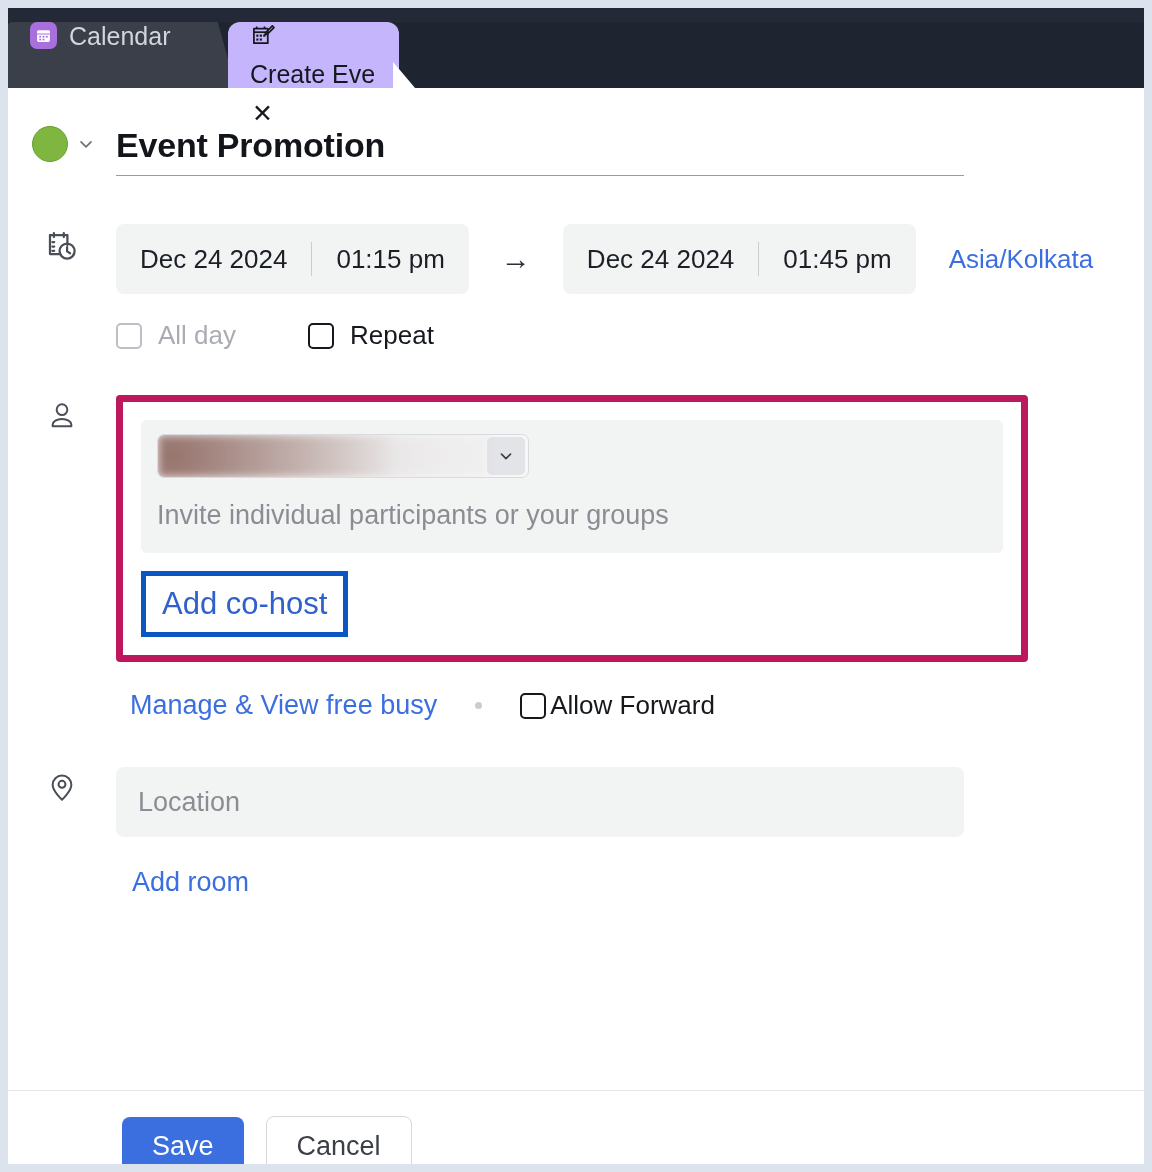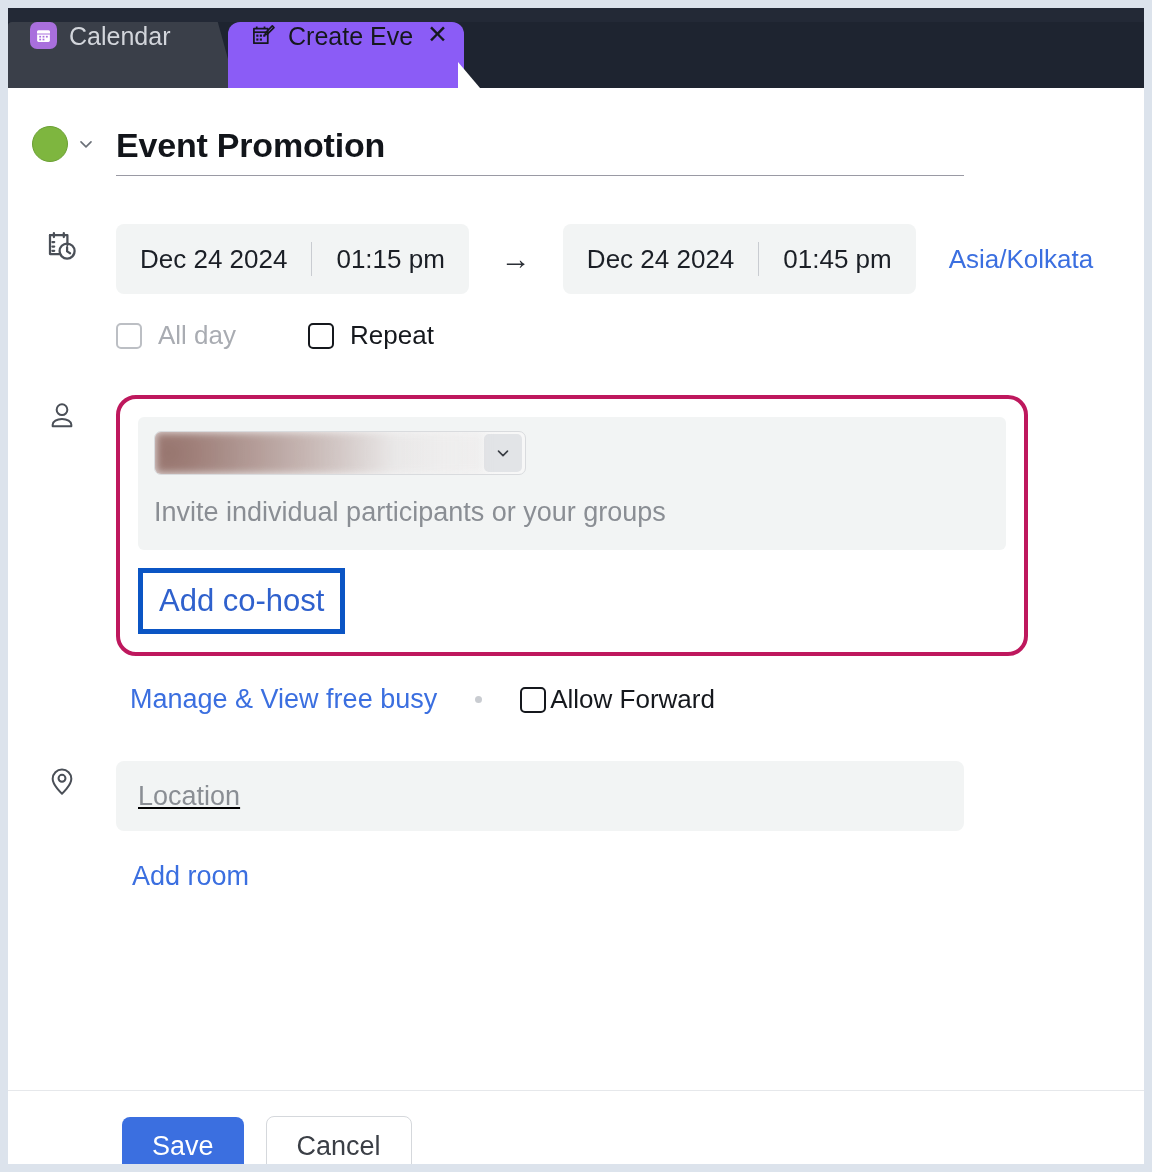--- a/index.html
+++ b/index.html
@@ -47,27 +47,28 @@
     white-space: nowrap;
   }
   .tab-inactive {
     background: #3a3f49;
     color: #d2d5db;
     width: 228px;
     border-top-left-radius: 4px;
     clip-path: polygon(0 0, 92% 0, 100% 100%, 0 100%);
   }
   .tab-active {
-    background: #8b5cf6;
+    background: #c4b5fd;
     color: #15181d;
     margin-left: -8px;
     border-top-left-radius: 12px;
     border-top-right-radius: 12px;
-    padding-right: 16px;
+    padding-right: 24px;
     z-index: 3;
+    flex-direction: column;
   }
   .tab-active::after {
     content: "";
     position: absolute;
     right: -16px;
     bottom: 0;
     width: 22px;
     height: 26px;
     background: #ffffff;
     clip-path: polygon(0 0, 0 100%, 100% 100%);
@@ -190,22 +191,22 @@
     background: #fff;
   }
   .cbox.muted { border-color: #bcbfc4; }
   .clabel { font-size: 26px; color: #15181d; }
   .clabel.muted { color: #a9acb2; }
   .gap-40 { width: 40px; flex: none; }
 
   
   .part-row { margin-top: 44px; }
   .part-card {
-    border: 4px solid #be185d;
-    border-radius: 20px;
+    border: 7px solid #be185d;
+    border-radius: 4px;
     padding: 18px;
     margin-right: 116px;
   }
   .part-field {
     background: #f2f4f4;
     border-radius: 6px;
     padding: 14px 16px 22px 16px;
   }
   .chip {
     width: 372px;
@@ -259,21 +260,21 @@
   }
   .fb-link { font-size: 27px; color: #3b6fe0; }
   .fb-dot {
     width: 7px; height: 7px; border-radius: 50%;
     background: #c9ccd1;
     margin: 0 38px;
     flex: none;
   }
 
   
-  .loc-row { margin-top: 46px; text-decoration: underline; }
+  .loc-row { margin-top: 46px; }
   .text-field {
     background: #f2f4f4;
     border-radius: 8px;
     height: 70px;
     display: flex;
     align-items: center;
     padding: 0 22px;
     margin-right: 180px;
     font-size: 27px;
     color: #8a8e94;

